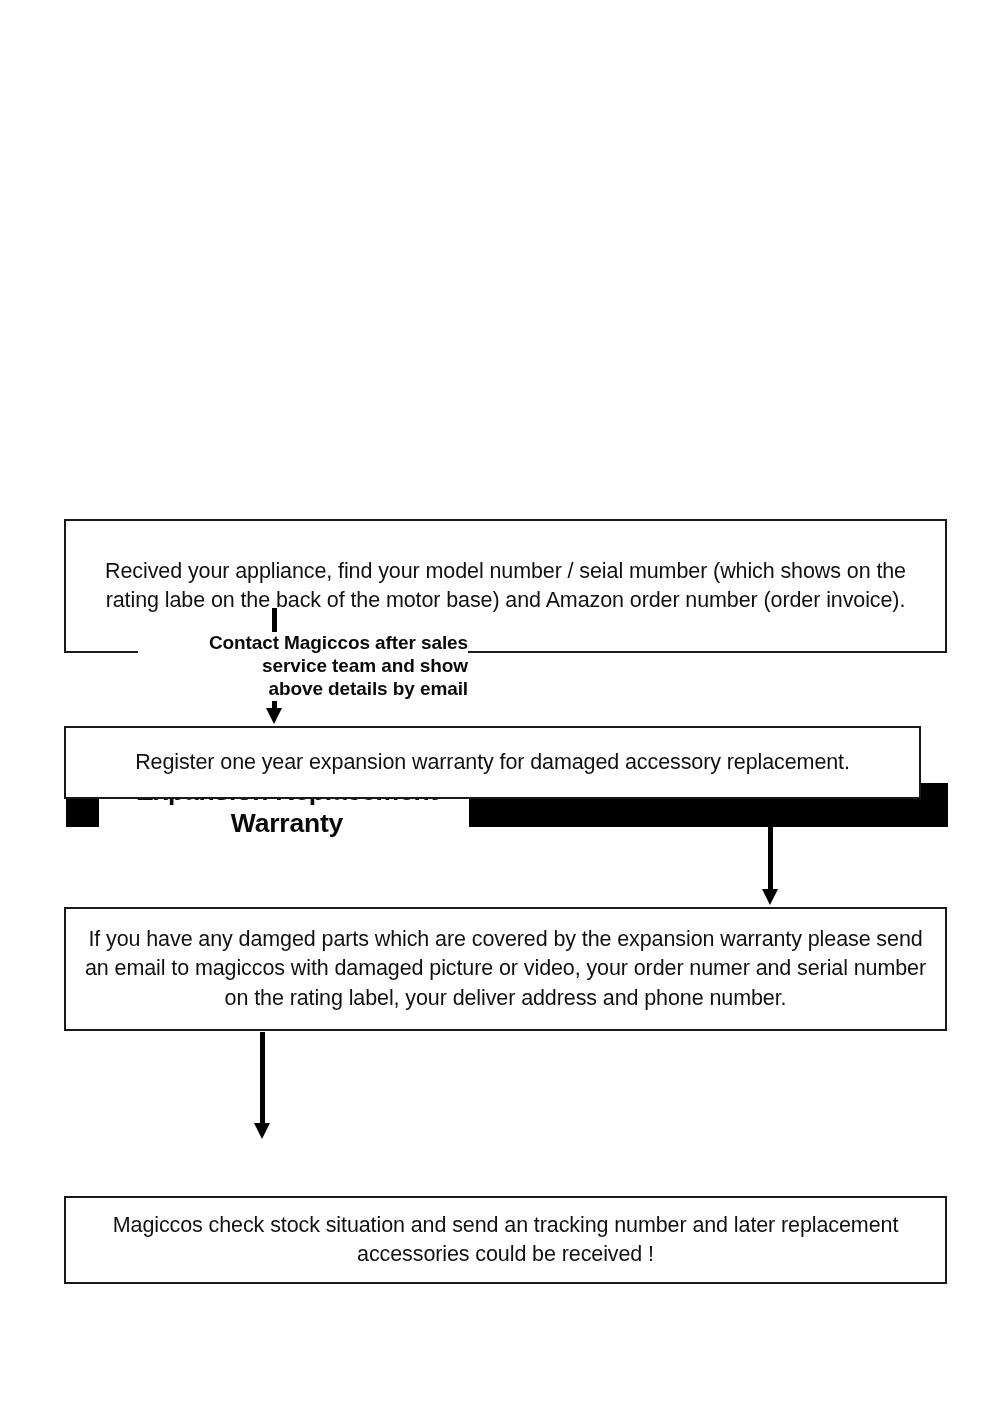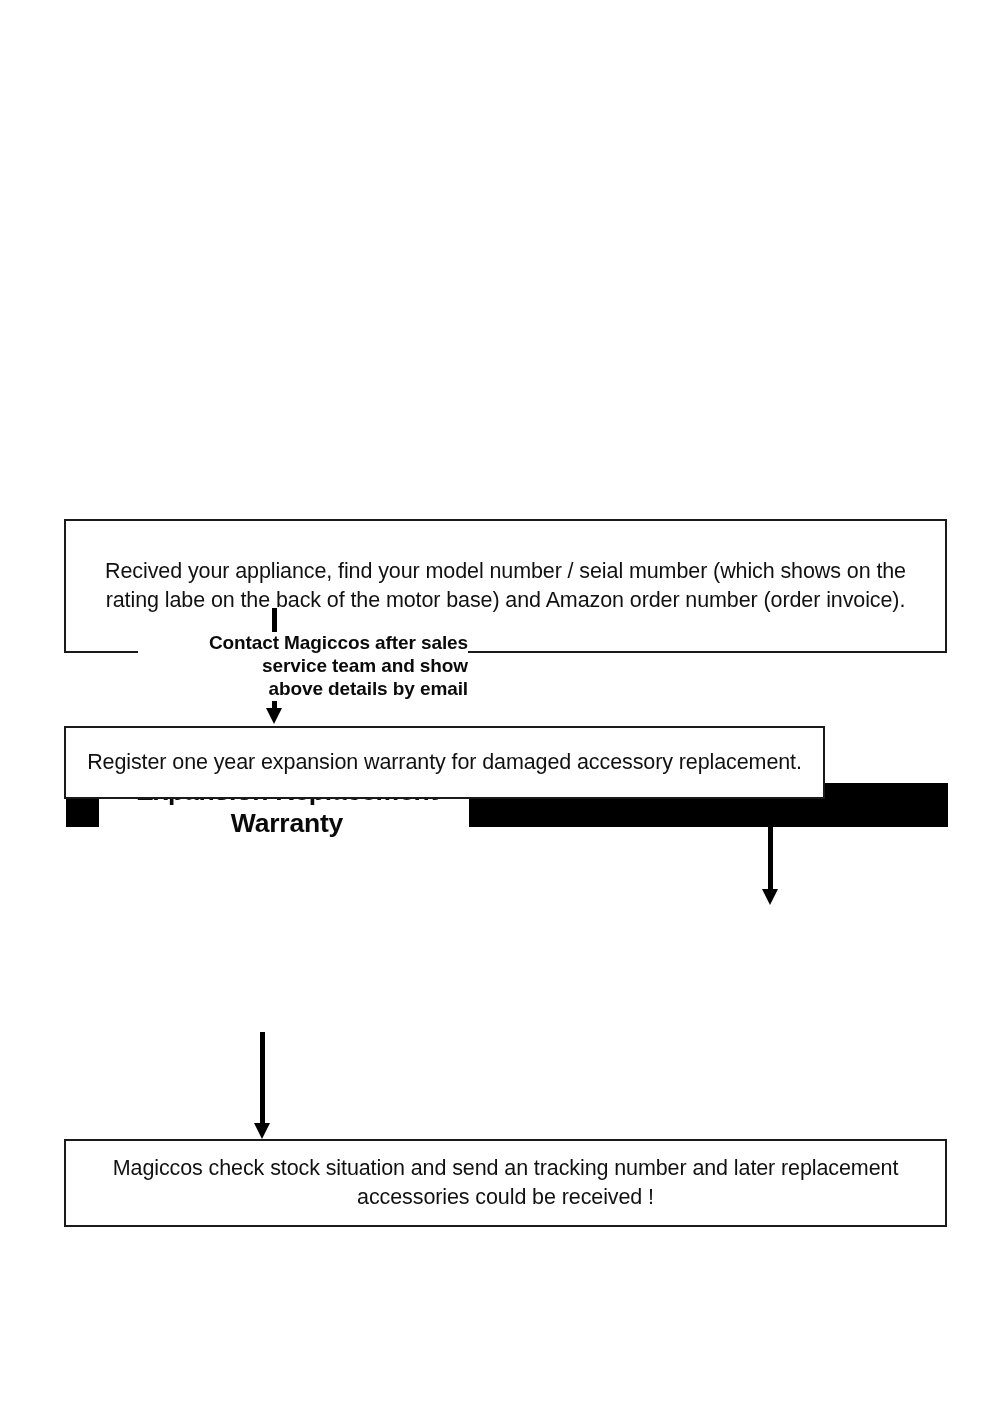--- a/index.html
+++ b/index.html
@@ -73,23 +73,23 @@
     text-align: center;
     font-size: 21.5px;
     line-height: 1.36;
     letter-spacing: -0.1px;
     color: #111111;
     padding: 0 10px;
     box-sizing: border-box;
   }
 
   #box1 { left: 64px;  top: 473px;  width: 883px; height: 134px; margin-top: 46px; }
-  #box2 { left: 64px;  top: 726px;  width: 761px; height: 73px;  }
+  #box2 { left: 64px;  top: 726px;  width: 857px; height: 73px;  }
   #box3 { left: 64px;  top: 907px;  width: 883px; height: 124px; }
-  #box4 { left: 64px;  top: 1139px; width: 883px; height: 88px;  }
+  #box4 { left: 64px;  top: 1196px; width: 883px; height: 88px;  }
 
   
   .connector {
     position: absolute;
     width: 0;
     height: 0;
   }
   .connector .stem {
     position: absolute;
     left: 0;
@@ -150,20 +150,23 @@
   </div>
 
   <div class="flow-box" id="box1">
     <div class="box-text">Recived your appliance, find your model number  / seial mumber (which shows on the rating labe on the back of the motor base) and Amazon order number (order invoice).</div>
   </div>
 
   <div class="flow-box" id="box2">
     <div class="box-text">Register one year expansion warranty for damaged accessory replacement.</div>
   </div>
 
+  <div class="flow-box" id="box3">
+    <div class="box-text">If you have any damged parts which are covered by the expansion warranty please send an email to magiccos with damaged picture or video, your order numer and serial number on the rating label, your deliver address and phone number.</div>
+  </div>
 
   <div class="flow-box" id="box4">
     <div class="box-text">Magiccos check stock situation and send an tracking number and later replacement accessories could be received !</div>
   </div>
 
   <div class="connector" id="conn1">
     <div class="stem"></div>
     <div class="head"></div>
   </div>
 

